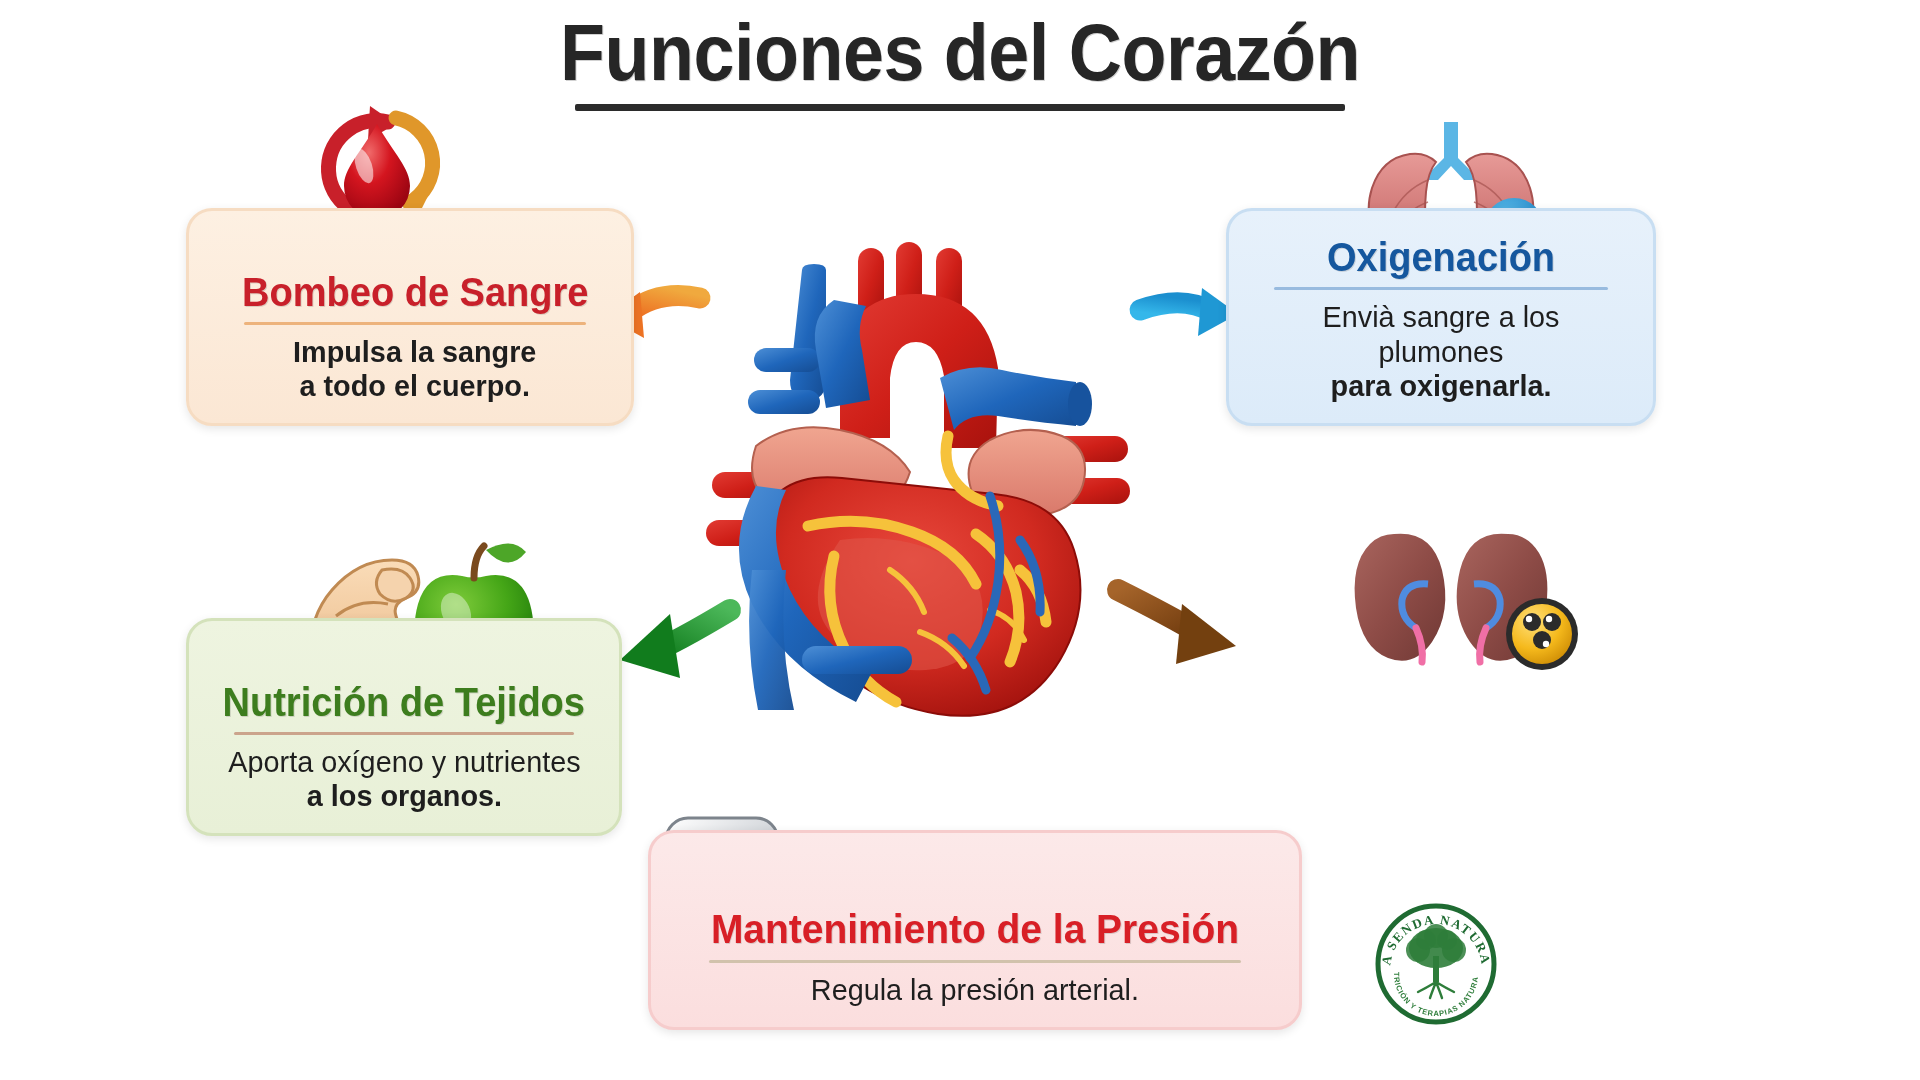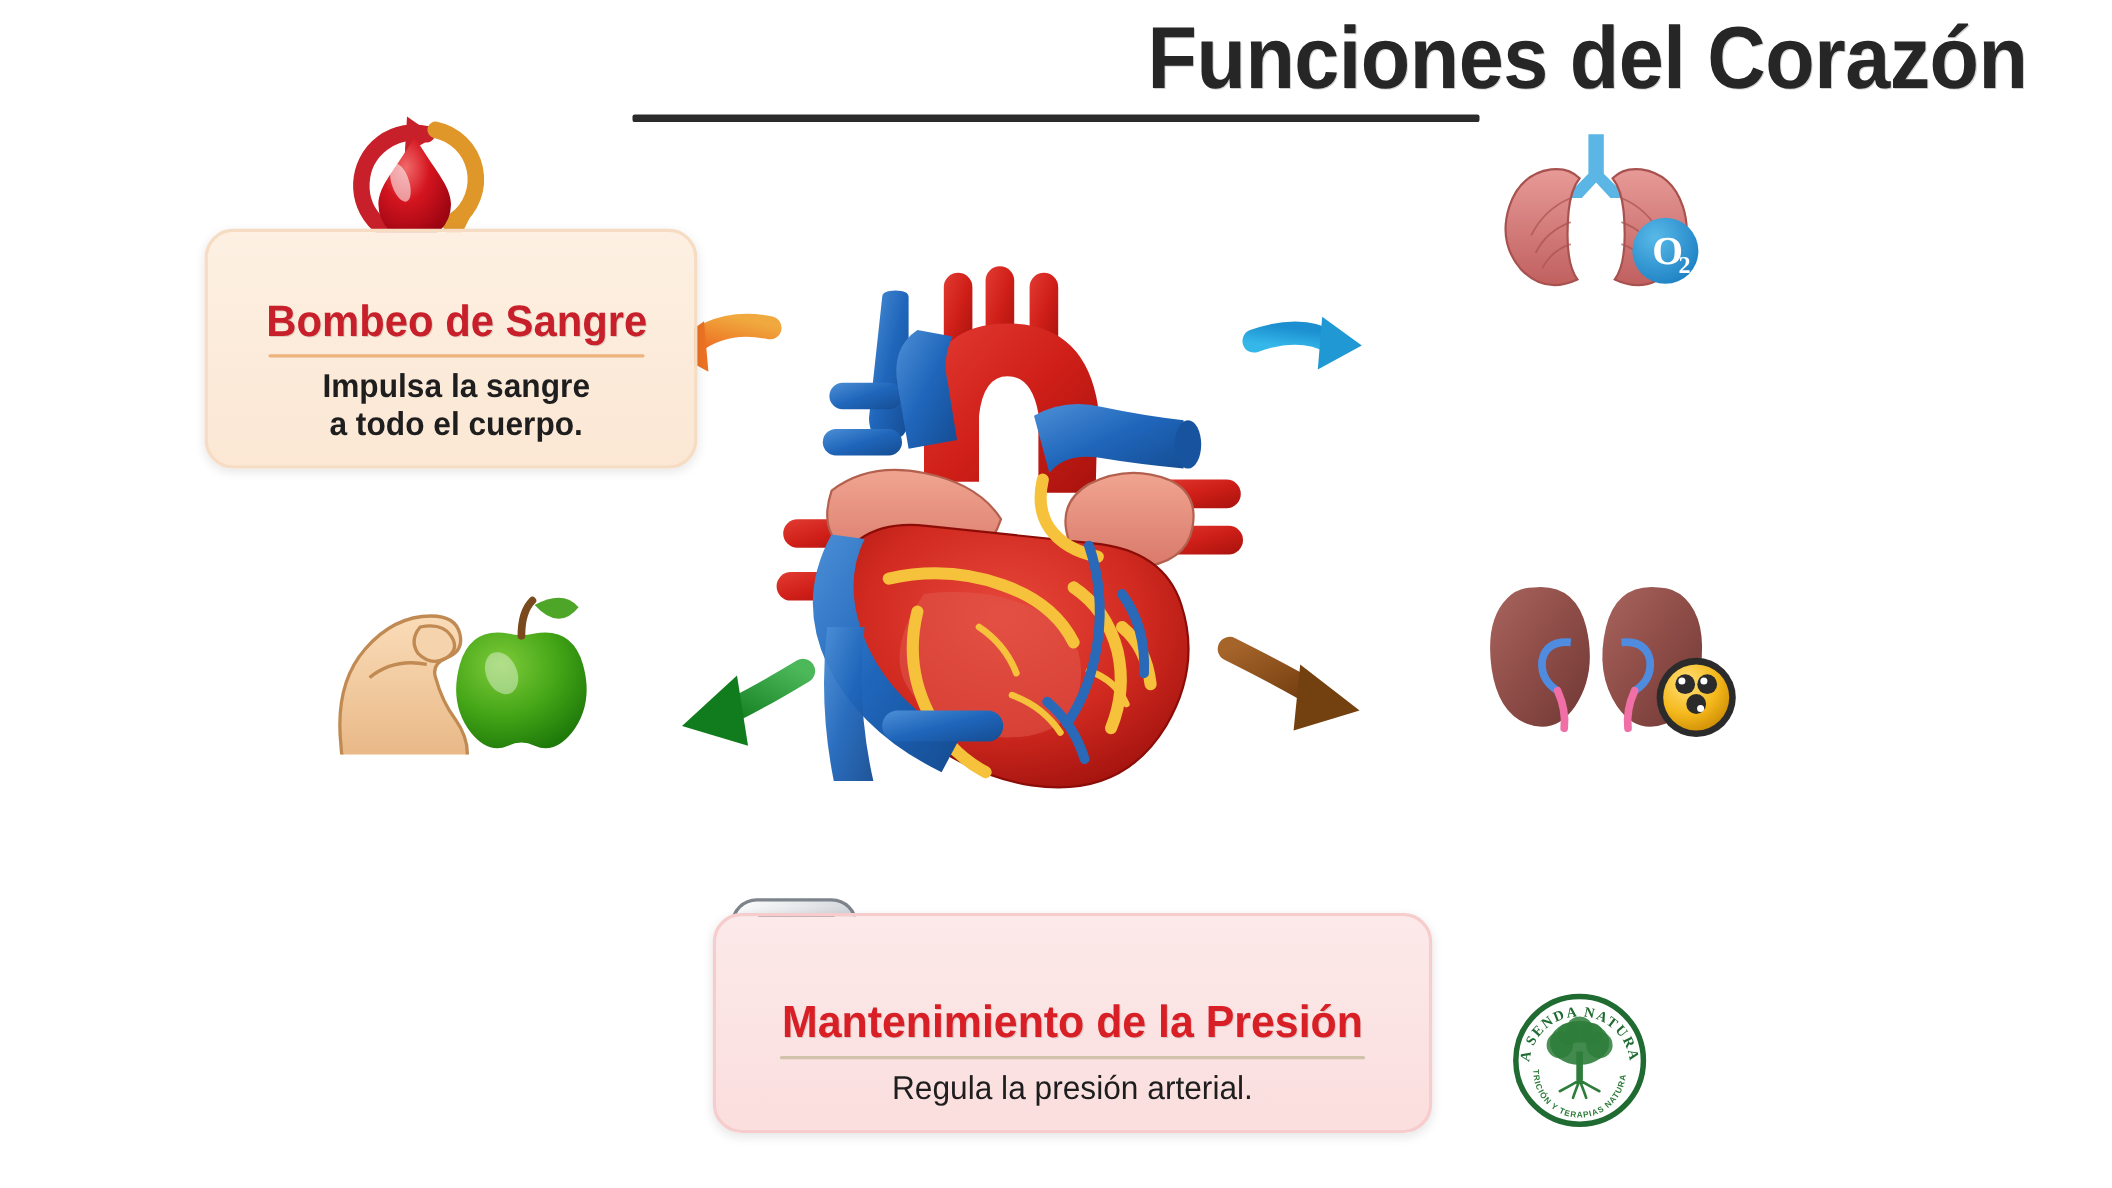--- a/index.html
+++ b/index.html
@@ -6,21 +6,21 @@
   body{
     width:1920px;height:1080px;
     background:#ffffff;
     font-family:"Liberation Sans", sans-serif;
     overflow:hidden;
     position:relative;
   }
   #stage{position:absolute;inset:0;width:1920px;height:1080px;}
 
   
-  .title-wrap{position:absolute;top:12px;left:0;width:1920px;text-align:right;}
+  .title-wrap{position:absolute;top:12px;left:0;width:1920px;text-align:center;}
   .title{
     font-family:"Liberation Sans Narrow","Liberation Sans",sans-serif;
     font-size:80px;font-weight:700;color:#262626;
     letter-spacing:-0.5px;line-height:1.02;
     transform:scaleX(.92);transform-origin:center;
     text-shadow:1px 1px 0 rgba(0,0,0,.18);
   }
   .title-rule{
     width:770px;height:7px;background:#2b2b2b;border-radius:2px;
     margin:10px auto 0;
@@ -303,20 +303,28 @@
       <path d="M138 64 q24 10 36 34"></path>
         <path d="M138 86 q22 8 32 28"></path>
         <path d="M138 106 q18 6 26 22"></path>
     </g>
 
     <circle cx="178" cy="112" r="30" fill="url(#o2G)"></circle>
     <text x="166" y="124" font-family="'Liberation Serif', serif" font-size="36" font-weight="700" fill="#ffffff">O</text>
     <text x="190" y="132" font-family="'Liberation Serif', serif" font-size="22" font-weight="700" fill="#ffffff">2</text>
   </svg>
 
+  <div class="card" id="card-oxy">
+    <div class="headline">Oxigenación</div>
+    <div class="sep"></div>
+    <div class="desc">
+      <div class="n">Envià sangre a los plumones</div>
+      <div class="b">para oxigenarla.</div>
+    </div>
+  </div>
 
   <svg class="icon-slot" style="left:286px;top:520px;width:270px;height:166px;" viewBox="0 0 270 166">
     <defs>
       <linearGradient id="skinG" x1="0" y1="0" x2="0" y2="1">
         <stop offset="0" stop-color="#fadcb8"></stop>
           <stop offset="1" stop-color="#e6b27e"></stop>
       </linearGradient>
       <radialGradient id="appleG" cx="35%" cy="28%" r="78%">
         <stop offset="0" stop-color="#7ecb3a"></stop>
           <stop offset=".55" stop-color="#45a617"></stop>
@@ -327,20 +335,28 @@
     <path d="M24 158 q-6 -56 22 -88 q26 -30 60 -30 q22 0 26 16 q4 16 -12 22 q-14 6 -10 18 q6 22 18 38 q14 20 10 40 q-4 16 -28 16 l-72 0 q-12 0 -14 -32 Z" fill="url(#skinG)" stroke="#c08a52" stroke-width="3"></path>
     <path d="M96 50 q20 -4 28 8 q8 12 -4 20 q-14 8 -26 -4 q-8 -12 2 -24 Z" fill="#f5d3ad" stroke="#c08a52" stroke-width="3"></path>
     <path d="M50 96 q22 -18 52 -12" stroke="#c08a52" stroke-width="3" fill="none"></path>
 
     <path d="M176 56 q-34 -6 -44 28 q-10 36 10 62 q16 20 34 12 q12 -6 24 0 q18 8 34 -12 q20 -26 10 -62 q-10 -34 -44 -28 q-12 3 -24 0 Z" fill="url(#appleG)"></path>
     <path d="M188 58 q0 -22 10 -32" stroke="#7a4a1e" stroke-width="7" fill="none" stroke-linecap="round"></path>
     <path d="M200 30 q26 -14 40 2 q-18 22 -40 -2 Z" fill="#4da628"></path>
     <ellipse cx="170" cy="92" rx="14" ry="20" fill="#ffffff" opacity=".4" transform="rotate(-24 170 92)"></ellipse>
   </svg>
 
+  <div class="card" id="card-nutri">
+    <div class="headline">Nutrición de Tejidos</div>
+    <div class="sep"></div>
+    <div class="desc">
+      <div class="n">Aporta oxígeno y nutrientes</div>
+      <div class="b">a los organos.</div>
+    </div>
+  </div>
 
   <svg class="icon-slot" style="left:1336px;top:522px;width:260px;height:164px;" viewBox="0 0 260 164">
     <defs>
       <linearGradient id="kidG" x1="0" y1="0" x2="1" y2="1">
         <stop offset="0" stop-color="#a9655e"></stop>
           <stop offset=".5" stop-color="#8e4c47"></stop>
           <stop offset="1" stop-color="#6f3834"></stop>
       </linearGradient>
       <radialGradient id="toxG" cx="35%" cy="28%" r="78%">
         <stop offset="0" stop-color="#ffe07a"></stop>

